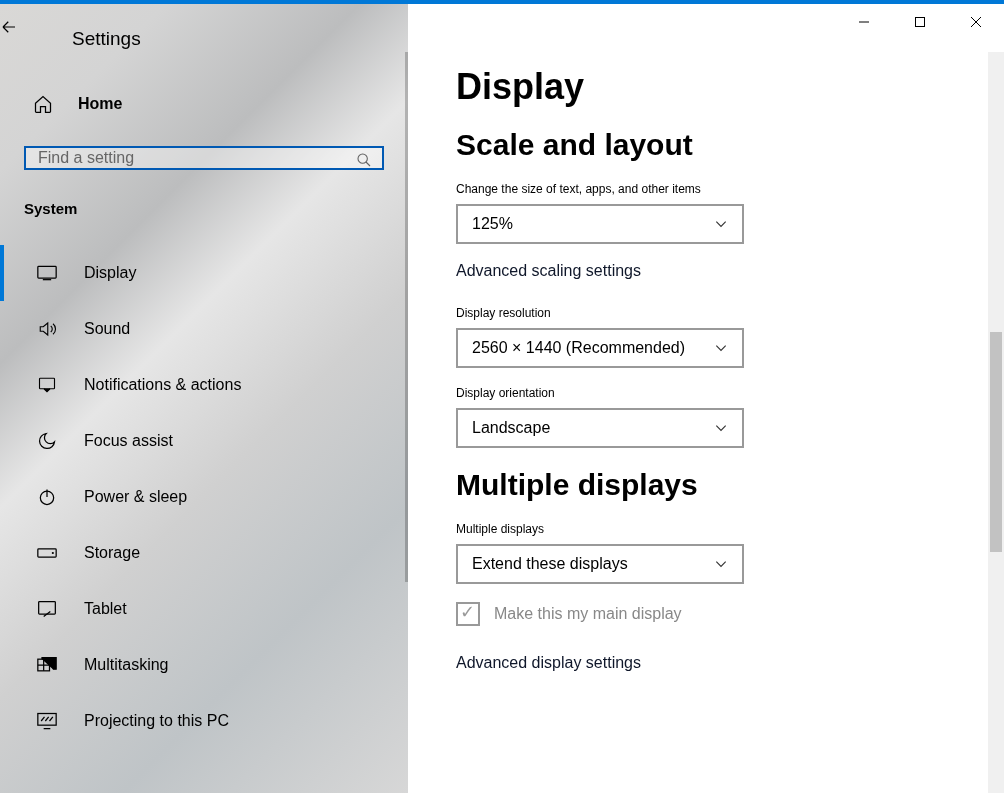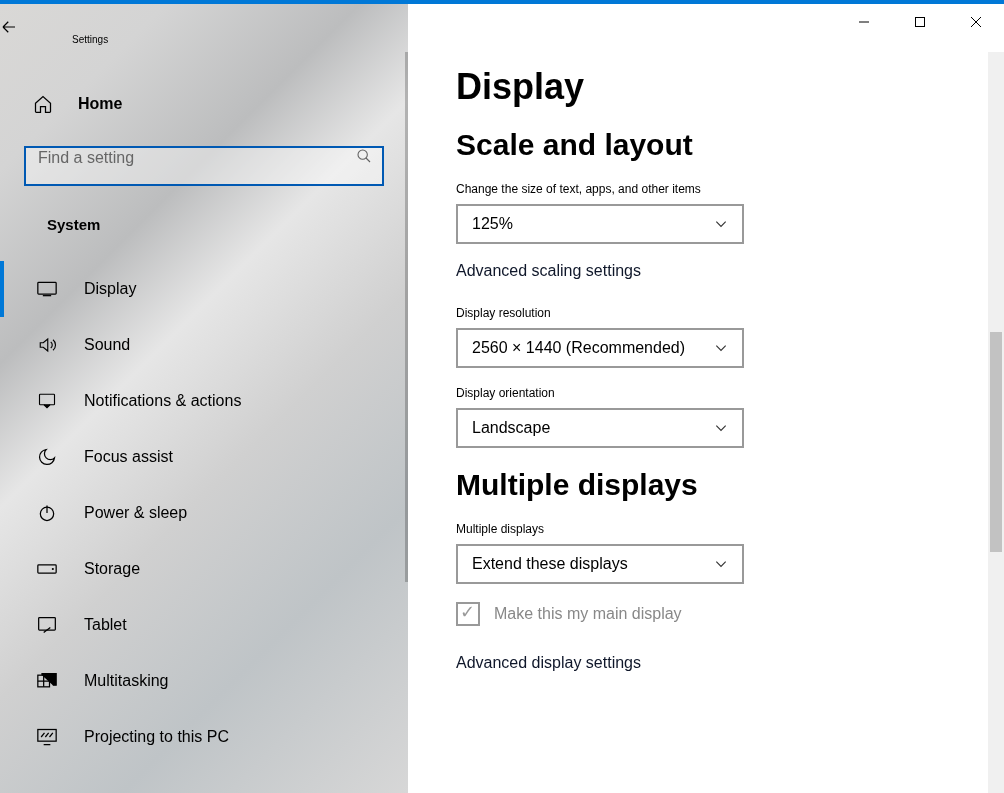--- a/index.html
+++ b/index.html
@@ -30,57 +30,57 @@
     display: flex;
     align-items: center;
     position: relative;
   }
   .back-btn {
     width: 48px;
     text-align: center;
     font-size: 16px;
   }
   .app-title {
-    font-size: 10px;
+    font-size: 19px;
     padding-left: 24px;
     margin-top: 24px;
   }
   .home-row {
     display: flex;
     align-items: center;
     gap: 24px;
     padding: 0 32px;
     margin-top: 40px;
     height: 40px;
     font-size: 16px;
     font-weight: bold;
   }
   .search-wrap {
     margin: 22px 24px 0 24px;
     border: 2px solid #0059b3;
-    height: 40px;
+    height: 24px;
     background: rgba(255,255,255,0.4);
     display: flex;
-    align-items: flex-start;
+    align-items: flex-end;
     padding: 0 10px;
   }
   .search-wrap input {
     flex: 1;
     border: none;
     background: transparent;
     outline: none;
     font-size: 16px;
     color: #666;
   }
   .search-wrap input::placeholder { color: #666; }
   .search-icon { color: #606060; font-size: 15px; }
   .group-title {
     font-weight: 600;
     font-size: 15px;
-    padding: 30px 32px 6px 47px;
+    padding: 30px 32px 6px 24px;
   }
   .nav { margin-top: 22px; }
   .nav-item {
     display: flex;
     align-items: center;
     gap: 26px;
     padding: 0 32px;
     height: 56px;
     font-size: 16px;
     border-left: 4px solid transparent;

